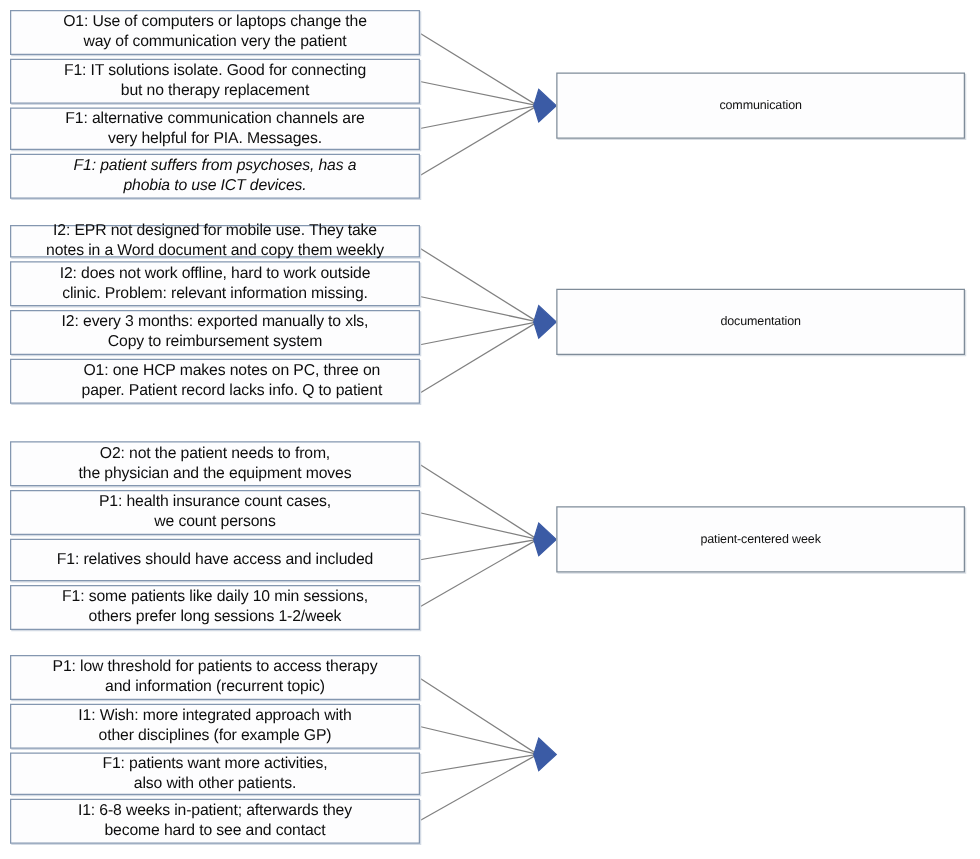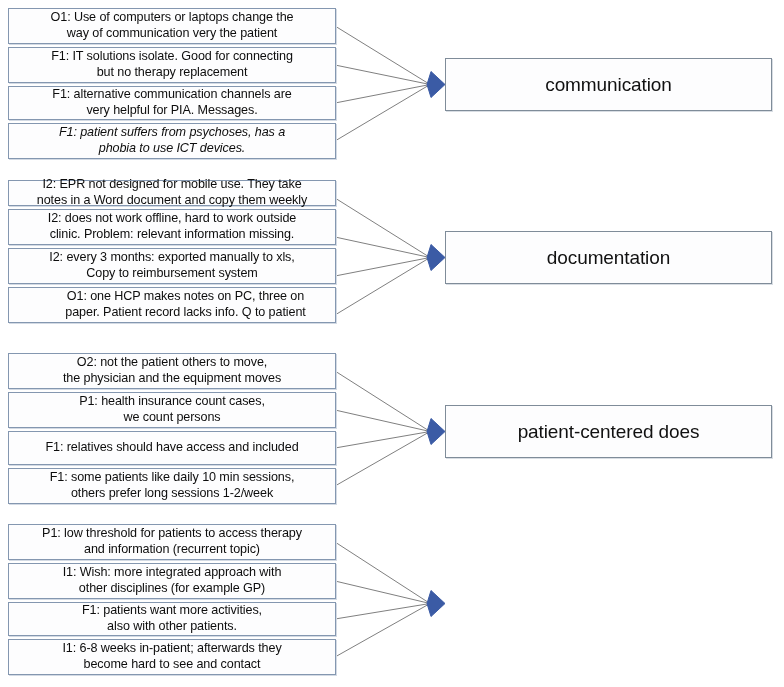--- a/index.html
+++ b/index.html
@@ -68,21 +68,21 @@
     left: 445px;
     width: 327px;
     height: 53px;
     border: 1px solid #7f8c99;
     background: #fdfdfe;
     box-shadow: 1px 1px 0 0 #d8dde3;
     display: flex;
     align-items: center;
     justify-content: center;
     color: #111111;
-    font-size: 19px;
+    font-size: 10px;
     z-index: 2;
     letter-spacing: -0.1px;
   }
 </style>
 </head>
 <body>
 
 <div id="diagram">
 
   <svg id="connectors" viewBox="0 0 784 687" width="784" height="687" xmlns="http://www.w3.org/2000/svg">
@@ -145,21 +145,21 @@
 Copy to reimbursement system</span>
     </div>
     <div class="stmt-box" style="height:36px;padding-left:32px;">
       <span class="txt">O1: one HCP makes notes on PC, three on
 paper. Patient record lacks info. Q to patient</span>
     </div>
   </div>
 
   <div class="group" style="top:353px;">
     <div class="stmt-box" style="height:36px;">
-      <span class="txt">O2: not the patient others to move,
+      <span class="txt">O2: not the patient needs to from,
 the physician and the equipment moves</span>
     </div>
     <div class="stmt-box" style="height:36px;">
       <span class="txt">P1: health insurance count cases,
 we count persons</span>
     </div>
     <div class="stmt-box" style="height:34px;">
       <span class="txt">F1: relatives should have access and included</span>
     </div>
     <div class="stmt-box" style="height:36px;">
@@ -187,16 +187,16 @@
     </div>
   </div>
 
   <div class="theme-box" style="top:58px;">
     <span>communication</span>
   </div>
   <div class="theme-box" style="top:231px;">
     <span>documentation</span>
   </div>
   <div class="theme-box" style="top:405px;">
-    <span>patient-centered does</span>
+    <span>patient-centered week</span>
   </div>
 
 </div>
 
 </body></html>

